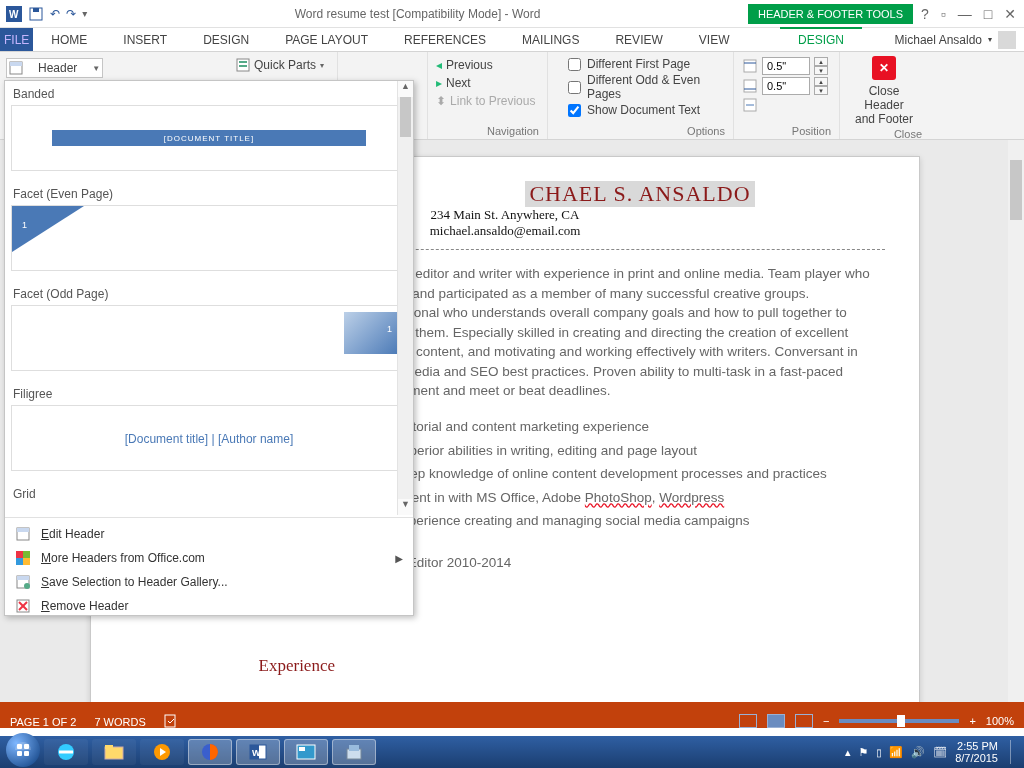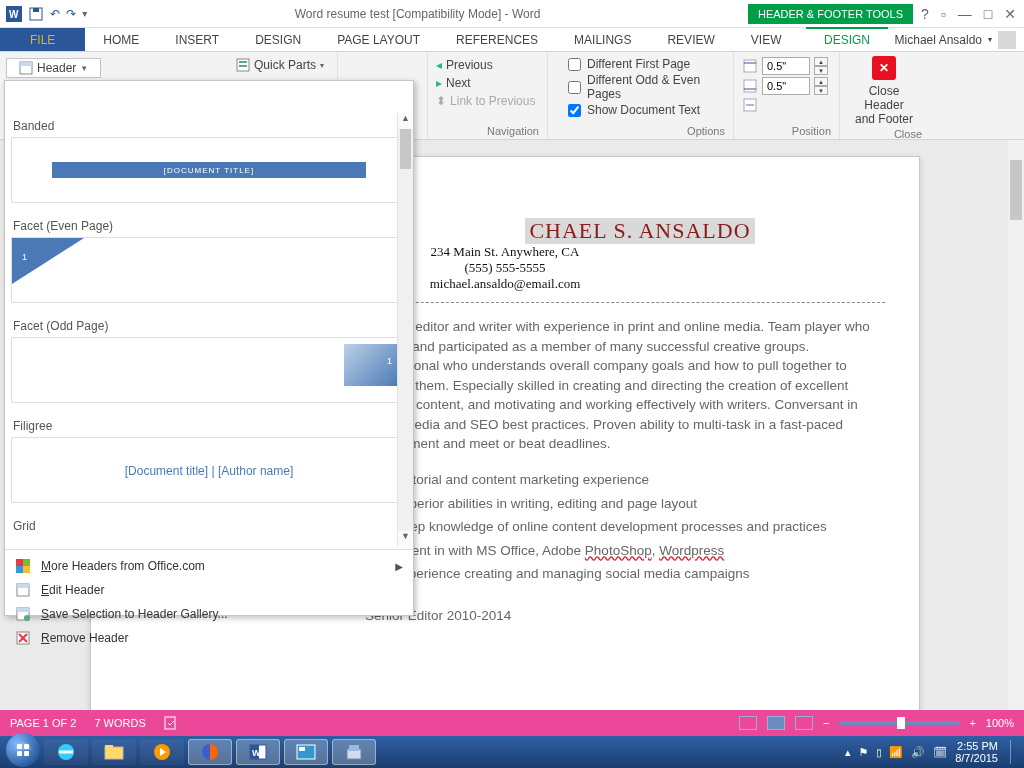--- a/index.html
+++ b/index.html
@@ -8,45 +8,45 @@
   .titlebar { height: 28px; background: #fff; display: flex; align-items: center; border-bottom: 1px solid #e1e1e1; }
   .qat { display: flex; align-items: center; gap: 6px; padding-left: 6px; }
   .qat svg, .qat .glyph { width: 16px; height: 16px; }
   .title-center { flex: 1; text-align: center; color: #666; font-size: 12px; }
   .contextual { display: flex; align-items: flex-start; }
   .contextual-tab { background: #009e49; color: #fff; padding: 4px 10px; font-size: 11px; }
   .win-controls { display: flex; gap: 12px; padding: 0 8px; color: #666; font-size: 14px; }
   .win-controls span { cursor: default; }
   
   .ribtabs { height: 24px; display: flex; align-items: stretch; background: #fff; border-bottom: 1px solid #d4d4d4; }
-  .filetab { background: #2b579a; color: #eab308; padding: 4px 30px; font-size: 12px; display: flex; align-items: center; }
+  .filetab { background: #2b579a; color: #c4b5fd; padding: 4px 4px; font-size: 12px; display: flex; align-items: center; }
   .rtab { padding: 4px 18px; color: #444; font-size: 12px; display: flex; align-items: center; }
   .rtab.contextactive { color: #009e49; border-top: 2px solid #009e49; margin-top: -1px; }
   .spacer { flex: 1; }
   .user { display: flex; align-items: center; gap: 6px; padding-right: 8px; color: #444; }
   .user .avatar { width: 18px; height: 18px; background: #d9d9d9; }
   
   .ribbon { height: 88px; background: #f3f3f3; border-bottom: 1px solid #d4d4d4; display: flex; position: relative; }
   .rgroup { border-right: 1px solid #e1e1e1; padding: 4px 8px 2px 8px; display: flex; flex-direction: column; justify-content: space-between; }
   .rgroup-label { text-align: right; color: #777; font-size: 11px; padding-top: 2px; }
   .rbtn { display: flex; align-items: center; gap: 4px; color: #444; font-size: 12px; padding: 2px 0; }
   .rbtn.disabled { color: #aaa; }
   .chk { display: flex; align-items: center; gap: 6px; font-size: 12px; color: #444; padding: 1px 12px;}
   .chk input { width: 13px; height: 13px;}
   .posrow { display: flex; align-items: center; gap: 4px; font-size: 12px; padding:1px 0;}
   .posinput { width: 48px; height: 18px; border: 1px solid #ababab; background: #fff; padding: 0 4px; font-size: 11px;}
   .spin { display: flex; flex-direction: column; }
   .spin span { width: 14px; height: 9px; border: 1px solid #ababab; background: #f7f7f7; font-size: 7px; text-align:center; line-height:7px;}
   .bigbtn { display:flex; flex-direction:column; align-items:center; justify-content:center; gap:4px; width:72px; text-align:center; font-size:12px; color:#444;}
   .redx { width:24px; height:24px; background:#e81123; border-radius:3px; color:#fff; display:flex; align-items:center; justify-content:center; font-weight:bold;}
   
-  .headerbtn { position:absolute; top:6px; left:6px; display:flex; align-items:center; gap:4px; padding:2px 12px; border:1px solid #c5c5c5; background:#fff; font-size:12px;}
+  .headerbtn { position:absolute; top:6px; left:6px; display:flex; align-items:center; gap:15px; padding:2px 2px; border:1px solid #c5c5c5; background:#fff; font-size:12px;}
   .headerbtn .tri { font-size:8px; color:#666;}
   .gallery { position:absolute; top:28px; left:4px; width:410px; height:536px; background:#fff; border:1px solid #c5c5c5; box-shadow:2px 2px 6px rgba(0,0,0,0.25); z-index:50;}
-  .gallery-inner { position:relative; height:100%;margin-top:32px; }
+  .gallery-inner { position:relative; height:100%; }
   .gal-scroll { position:absolute; top:0; right:0; width:16px; height:434px; background:#f0f0f0; border-left:1px solid #e3e3e3;}
   .gal-scroll .up,.gal-scroll .dn{height:16px;text-align:center;font-size:9px;color:#666;background:#fafafa;}
   .gal-scroll .thumb{height:40px;background:#c7c7c7;margin:0 2px;}
   .gal-list { padding:0 6px; overflow:hidden; height:434px;}
   .gal-cat { color:#555; font-size:12px; padding:6px 2px 4px 2px; }
   .gal-item { border:1px solid #dedede; background:#fff; margin-bottom:10px; height:66px; position:relative;}
   .banded-bar { position:absolute; left:40px; right:40px; top:24px; height:16px; background:#4a79b6; color:#fff; font-size:8px; display:flex; align-items:center; justify-content:center; letter-spacing:1px;}
   .facet-even { position:absolute; left:0; top:0; width:0; height:0; border-top:46px solid #4a79b6; border-right:72px solid transparent;}
   .facet-even-pg { position:absolute; left:10px; top:14px; color:#fff; font-size:9px;}
   .facet-odd-box { position:absolute; right:6px; top:6px; width:56px; height:42px; background:linear-gradient(135deg,#bcd0e8 0%,#4a79b6 100%); }
@@ -54,37 +54,37 @@
   .filigree-txt { position:absolute; left:0; right:0; top:26px; text-align:center; color:#4a79b6; font-size:12px;}
   .gal-divider { border-top:1px solid #e1e1e1; margin-top:2px;}
   .gal-menu { padding:4px 0;}
   .gal-menu-row { display:flex; align-items:center; gap:10px; padding:4px 10px; font-size:12px; color:#333;}
   .gal-menu-row .mi { width:16px; height:16px; display:inline-flex; align-items:center; justify-content:center;}
   .gal-menu-row .arrow { margin-left:auto; font-size:10px; color:#555;}
   .gal-menu-row u { text-decoration: underline; }
   
   .docarea { position:absolute; top:140px; left:0; right:0; bottom:58px; background:#eaeaea; overflow:hidden;}
   .page { position:absolute; left:90px; top:16px; width:830px; height:700px; background:#fff; border:1px solid #c9c9c9; box-shadow:0 2px 6px rgba(0,0,0,0.15); padding:24px 34px;}
-  .res-header { text-align:center;margin-top:37px; }
+  .res-header { text-align:center; }
   .res-name { color:#8b1a1a; font-size:22px; font-family: "Times New Roman", serif; letter-spacing:1px; background:#d9d9d9; display:inline-block; padding:0 4px;}
   .res-line { font-size:13px; color:#111; font-family:"Times New Roman",serif;}
   .hr-dash { border:none; border-top:1px dashed #888; margin:10px 0 14px 0;}
   .res-body { display:flex; gap:30px;}
   .res-left { width:210px; text-align:right; color:#8b1a1a; font-family:"Times New Roman",serif; font-size:17px;}
   .res-right { flex:1; color:#666; font-size:13.5px; line-height:1.45;}
   .res-right .para { margin-bottom:16px; text-align:left;}
   .bullets { list-style:none; padding-left:6px;}
   .bullets li { position:relative; padding-left:22px; margin-bottom:4px; color:#666;}
   .bullets li:before { content:"➢"; position:absolute; left:0; top:0; color:#666; font-size:12px;}
   .redw { color:#666; border-bottom:1px wavy #e81123; text-decoration: underline wavy #e81123;}
   .sectitle { color:#8b1a1a; font-family:"Times New Roman",serif; font-size:17px; margin-top:12px;}
   .scrollv { position:absolute; right:0; top:0; bottom:0; width:16px; background:#f0f0f0;}
   .scrollv .thumb { position:absolute; top:20px; left:2px; right:2px; height:60px; background:#c7c7c7;}
   
-  .statusbar { position:absolute; bottom:32px; left:0; right:0; height:26px; background:#ec4899; color:#fff; display:flex; align-items:center; font-size:11px; padding:0 10px; gap:18px;}
+  .statusbar { position:absolute; bottom:40px; left:0; right:0; height:26px; background:#c2410c; color:#fff; display:flex; align-items:flex-end; font-size:11px; padding:0 10px; gap:18px;}
   .statusbar .right { margin-left:auto; display:flex; align-items:center; gap:10px;}
   .zoom-slider { width:120px; height:4px; background:#6a8cc0; position:relative;}
   .zoom-slider .knob { position:absolute; top:-4px; left:58px; width:8px; height:12px; background:#fff;}
   .viewbtn { width:18px; height:14px; border:1px solid #9ab0d4; }
   
   .taskbar { position:absolute; bottom:0; left:0; right:0; height:32px; background:linear-gradient(#2f5fa3,#1b3e70); display:flex; align-items:center; padding:0 6px; gap:4px;}
   .tbtn { width:44px; height:26px; border-radius:3px; display:flex; align-items:center; justify-content:center; background:rgba(255,255,255,0.05);}
   .tbtn.active { background:rgba(255,255,255,0.25); box-shadow:inset 0 0 0 1px rgba(255,255,255,0.4);}
   .tray { margin-left:auto; display:flex; align-items:center; gap:8px; color:#fff; font-size:11px;}
   .tray .clock { text-align:right; line-height:1.1; padding-right:4px;}
@@ -258,21 +258,20 @@
   </div>
 </div>
 
 <div class="docarea">
   <div class="page">
     <div class="res-header">
       <div style="margin-left:270px; text-align:left; display:inline-block;">
         <span class="res-name">CHAEL S. ANSALDO</span>
       </div>
       <div class="res-line">234 Main St. Anywhere, CA</div>
-      <div class="res-line">(555) 555-5555</div>
       <div class="res-line">michael.ansaldo@email.com</div>
     </div>
     <hr class="hr-dash">
     <div class="res-body">
       <div class="res-left">
         <div style="height:6px;"></div>
         <div>y</div>
         <div style="height:184px;"></div>
         <div>s</div>
         <div style="height:150px;"></div>
@@ -324,37 +323,37 @@
       <div class="up">▲</div>
       <div class="thumb"></div>
       <div style="flex:1;"></div>
       <div class="dn" style="position:absolute;bottom:0;left:0;right:0;">▼</div>
     </div>
     <div class="gal-divider"></div>
     <div class="gal-menu">
       <div class="gal-menu-row">
         <span class="mi">
             <svg width="14" height="14">
+              <rect x="1" y="1" width="12" height="12" fill="#fff" stroke="#888"></rect>
+              <rect x="1" y="1" width="12" height="4" fill="#c9d8ef"></rect>
+            </svg>
+          </span>
+        <span><u>E</u><span>dit Header</span></span>
+      </div>
+      <div class="gal-menu-row">
+        <span class="mi">
+            <svg width="14" height="14">
               <rect width="14" height="14" fill="#e34"></rect>
               <rect x="7" width="7" height="7" fill="#7b3"></rect>
               <rect y="7" width="7" height="7" fill="#39d"></rect>
               <rect x="7" y="7" width="7" height="7" fill="#fb3"></rect>
             </svg>
           </span>
         <span><u>M</u><span>ore Headers from Office.com</span></span>
         <span class="arrow">▶</span>
-      </div>
-      <div class="gal-menu-row">
-        <span class="mi">
-            <svg width="14" height="14">
-              <rect x="1" y="1" width="12" height="12" fill="#fff" stroke="#888"></rect>
-              <rect x="1" y="1" width="12" height="4" fill="#c9d8ef"></rect>
-            </svg>
-          </span>
-        <span><u>E</u><span>dit Header</span></span>
       </div>
       <div class="gal-menu-row">
         <span class="mi">
             <svg width="14" height="14">
               <rect x="1" y="1" width="12" height="12" fill="#fff" stroke="#888"></rect>
               <rect x="1" y="1" width="12" height="4" fill="#c9d8ef"></rect>
               <circle cx="11" cy="11" r="3" fill="#5a8"></circle>
             </svg>
           </span>
         <span><u>S</u><span>ave Selection to Header Gallery...</span></span>

